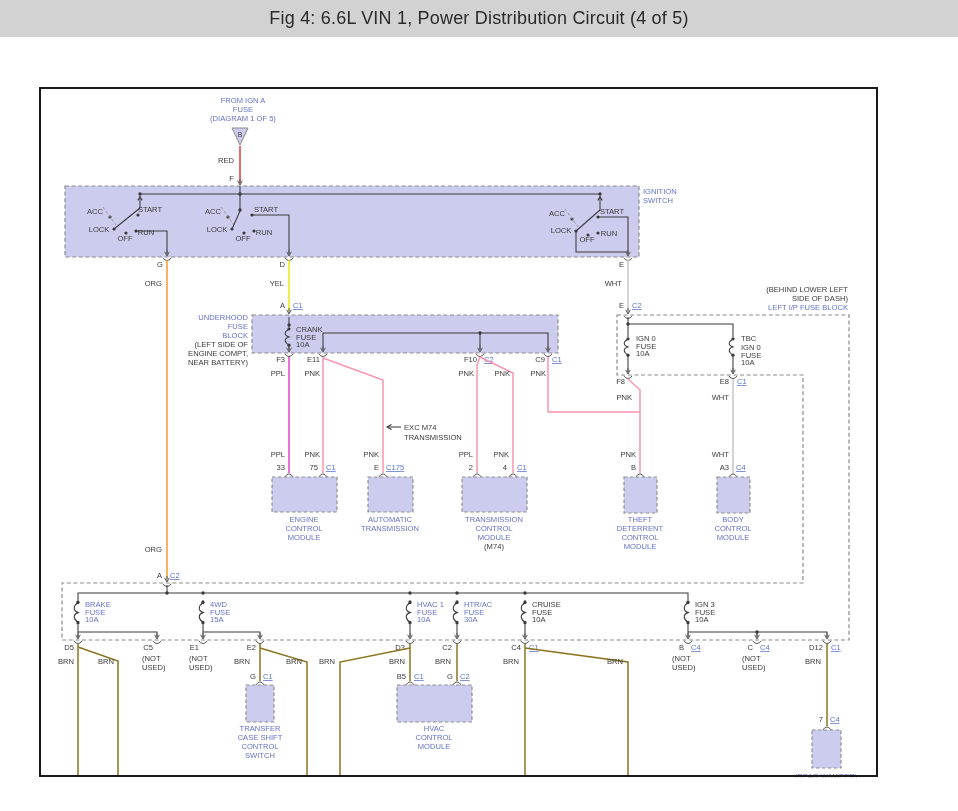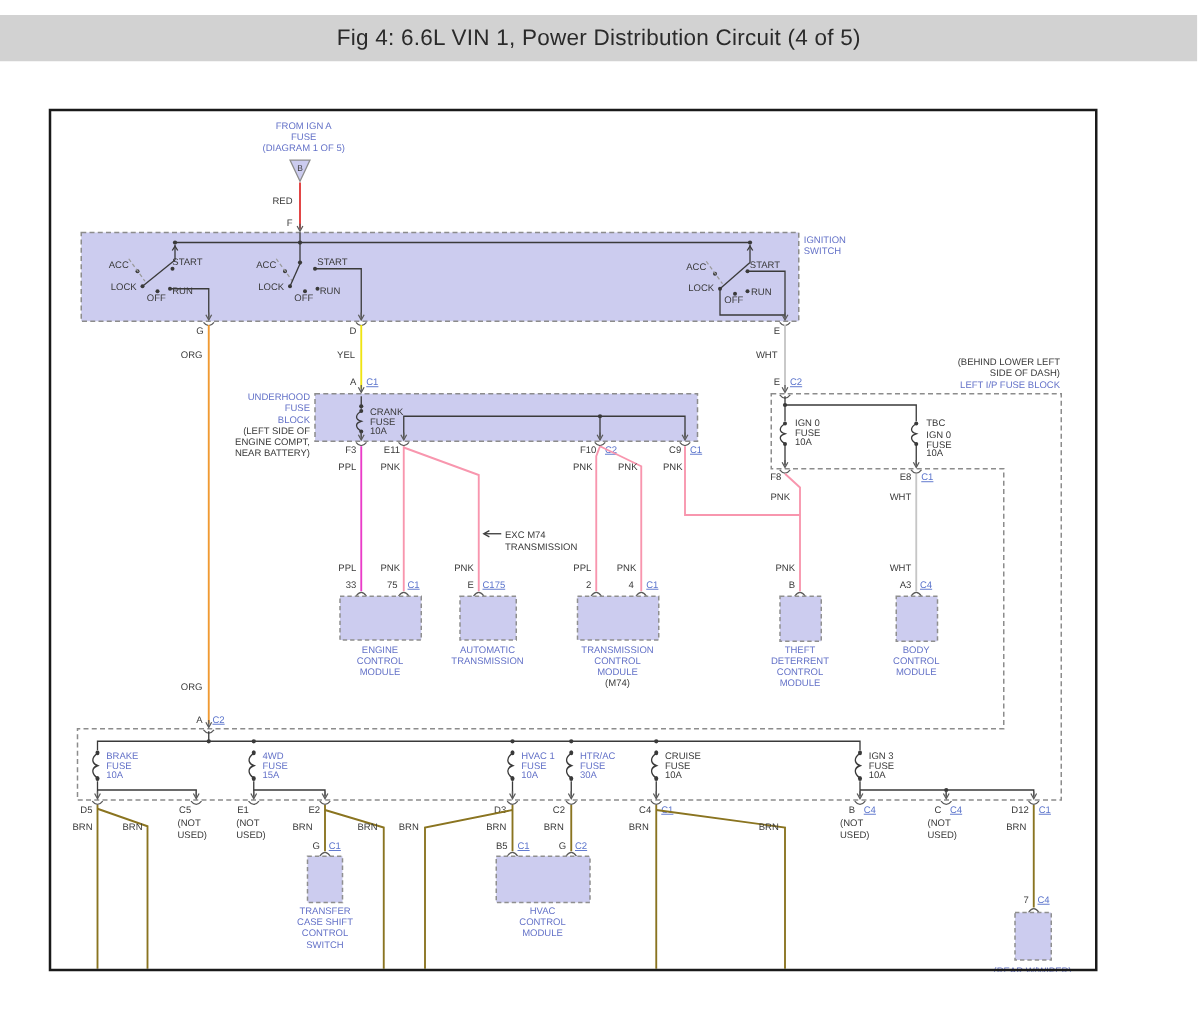--- a/index.html
+++ b/index.html
@@ -1,18 +1,18 @@
 <!DOCTYPE html>
 <html><head>
 <meta charset="utf-8">
 <style>
   html,body{margin:0;padding:0;background:#ffffff;}
   .page{position:relative;width:958px;height:811px;background:#fff;overflow:hidden;
         font-family:"Liberation Sans", sans-serif;}
-  .titlebar{position:absolute;left:0;top:12px;width:958px;height:37px;background:#d2d2d2;
+  .titlebar{position:absolute;left:0;top:0;width:958px;height:37px;background:#d2d2d2;
             display:flex;align-items:center;justify-content:center;}
   .titlebar span{font-size:18px;color:#2a2a2a;letter-spacing:.2px;}
   svg{position:absolute;left:0;top:0;}
   svg text{font-family:"Liberation Sans", sans-serif;font-size:7.6px;fill:#3a3a3a;}
   .tb{fill:#6472c8;}
   .tc{fill:#5b74cc;text-decoration:underline;}
   .te{text-anchor:end;}
   .tm{text-anchor:middle;}
   .ln{stroke:#3a3a3a;stroke-width:1.05;fill:none;}
   .ghost{stroke:#9a9a9a;stroke-width:1;stroke-dasharray:3 2;fill:none;}

